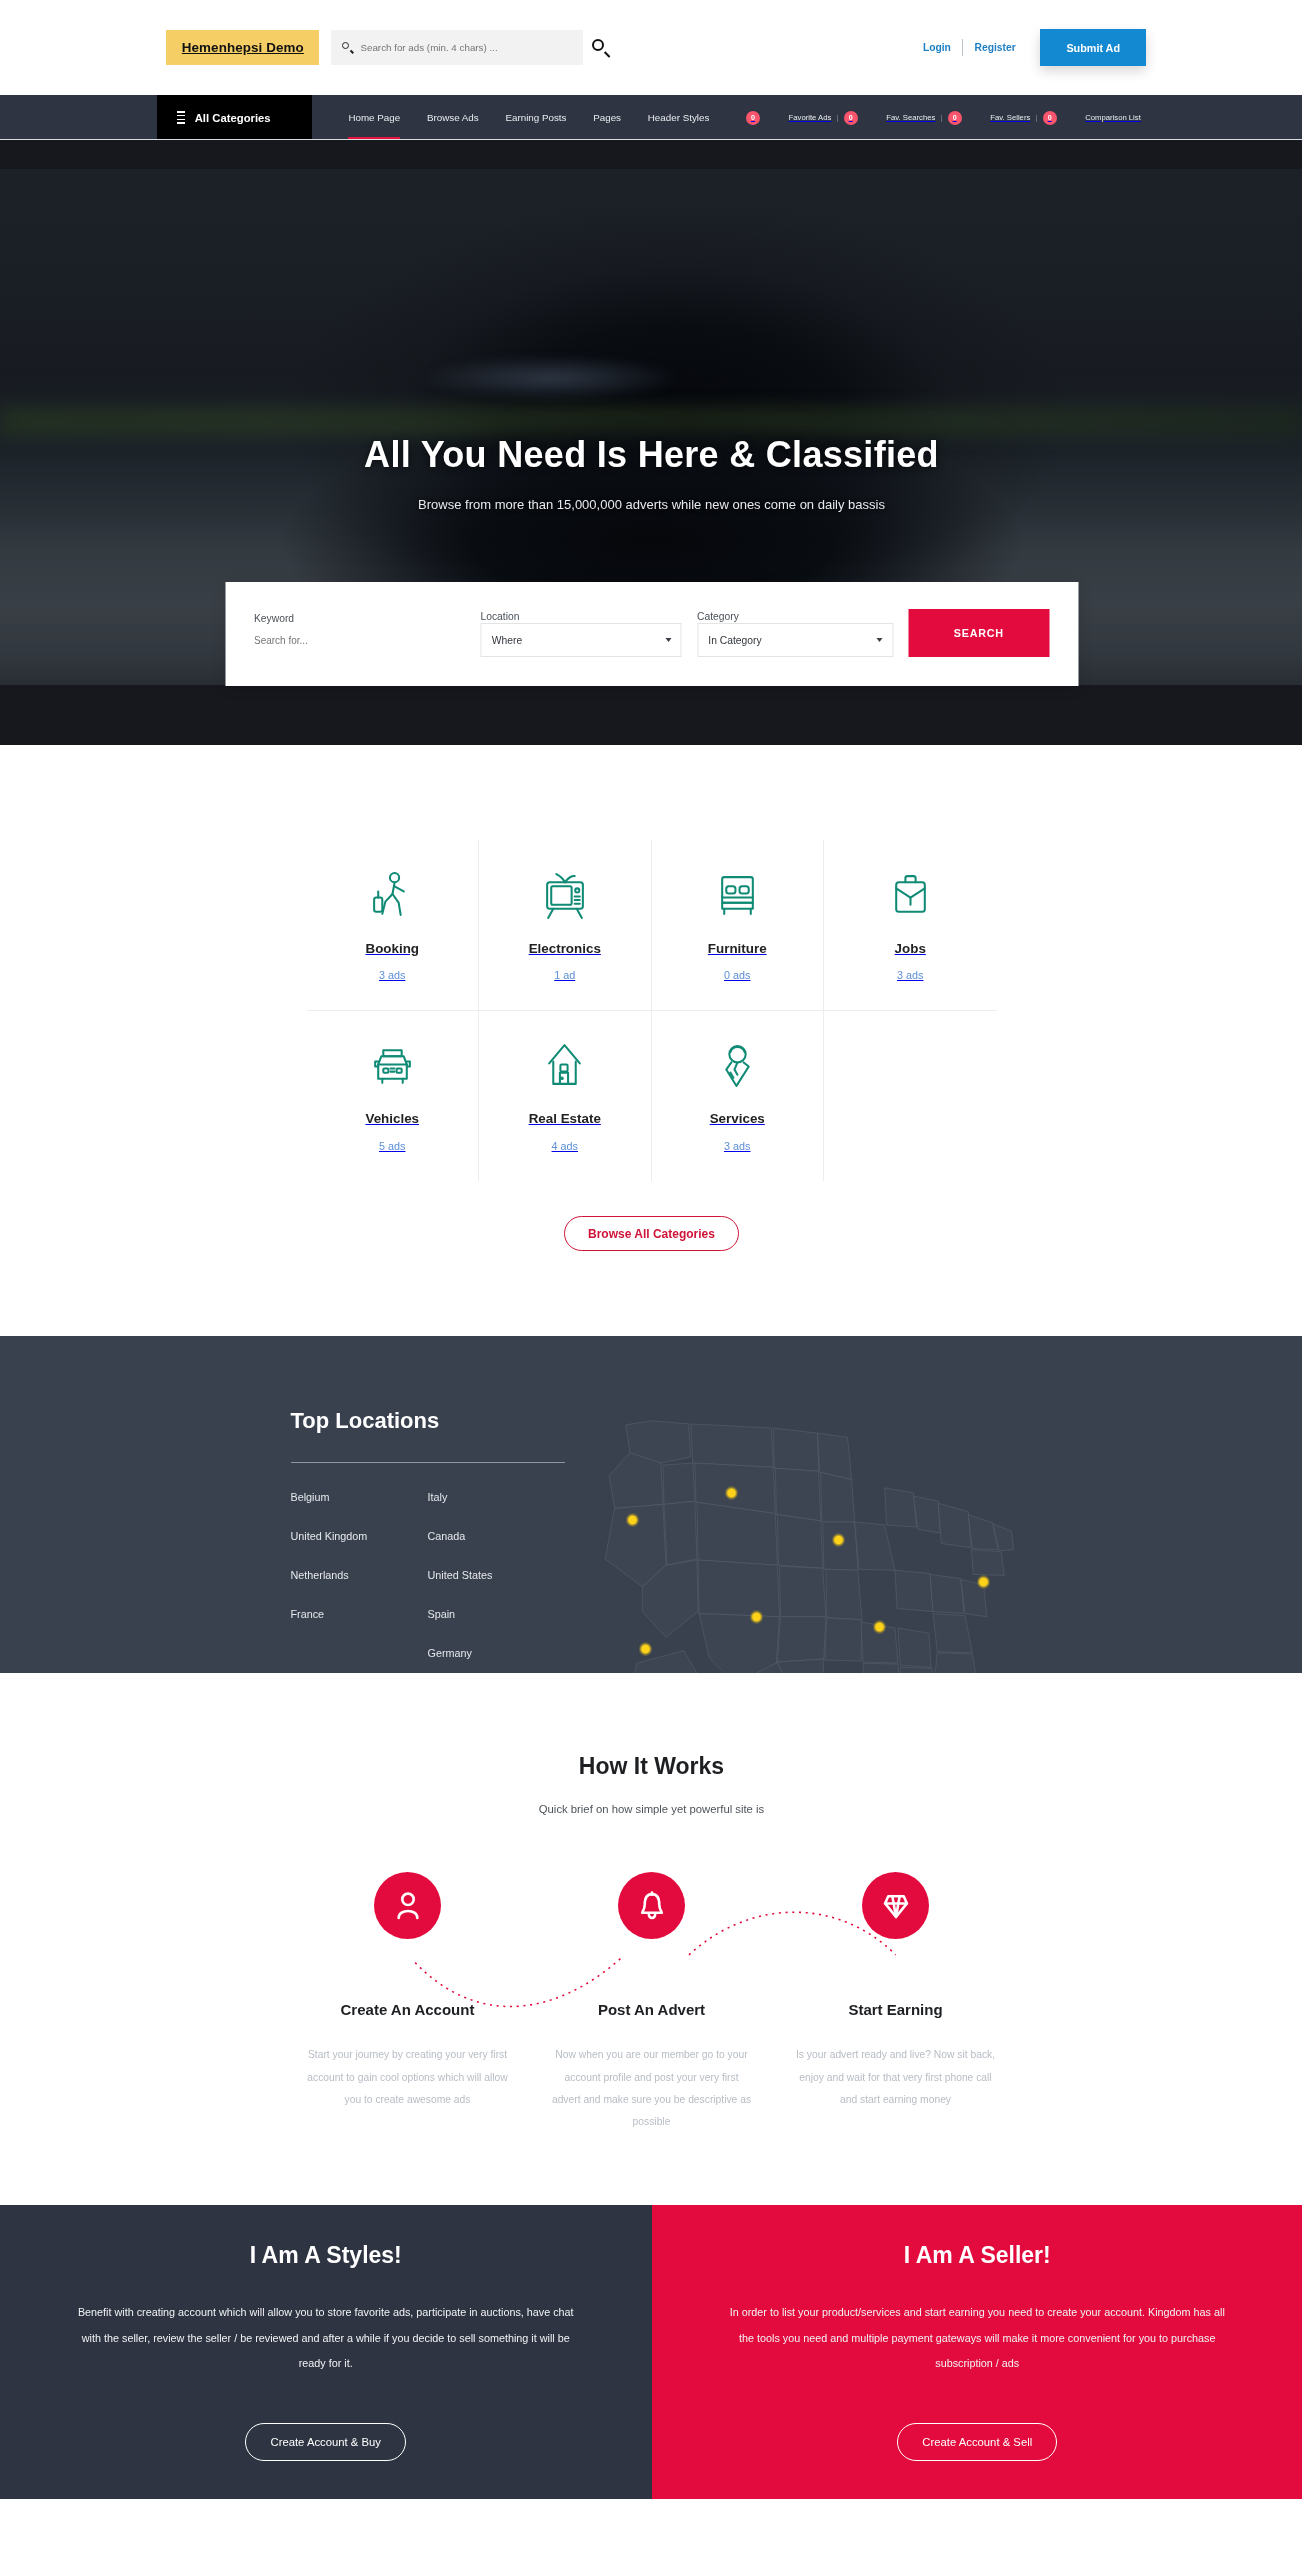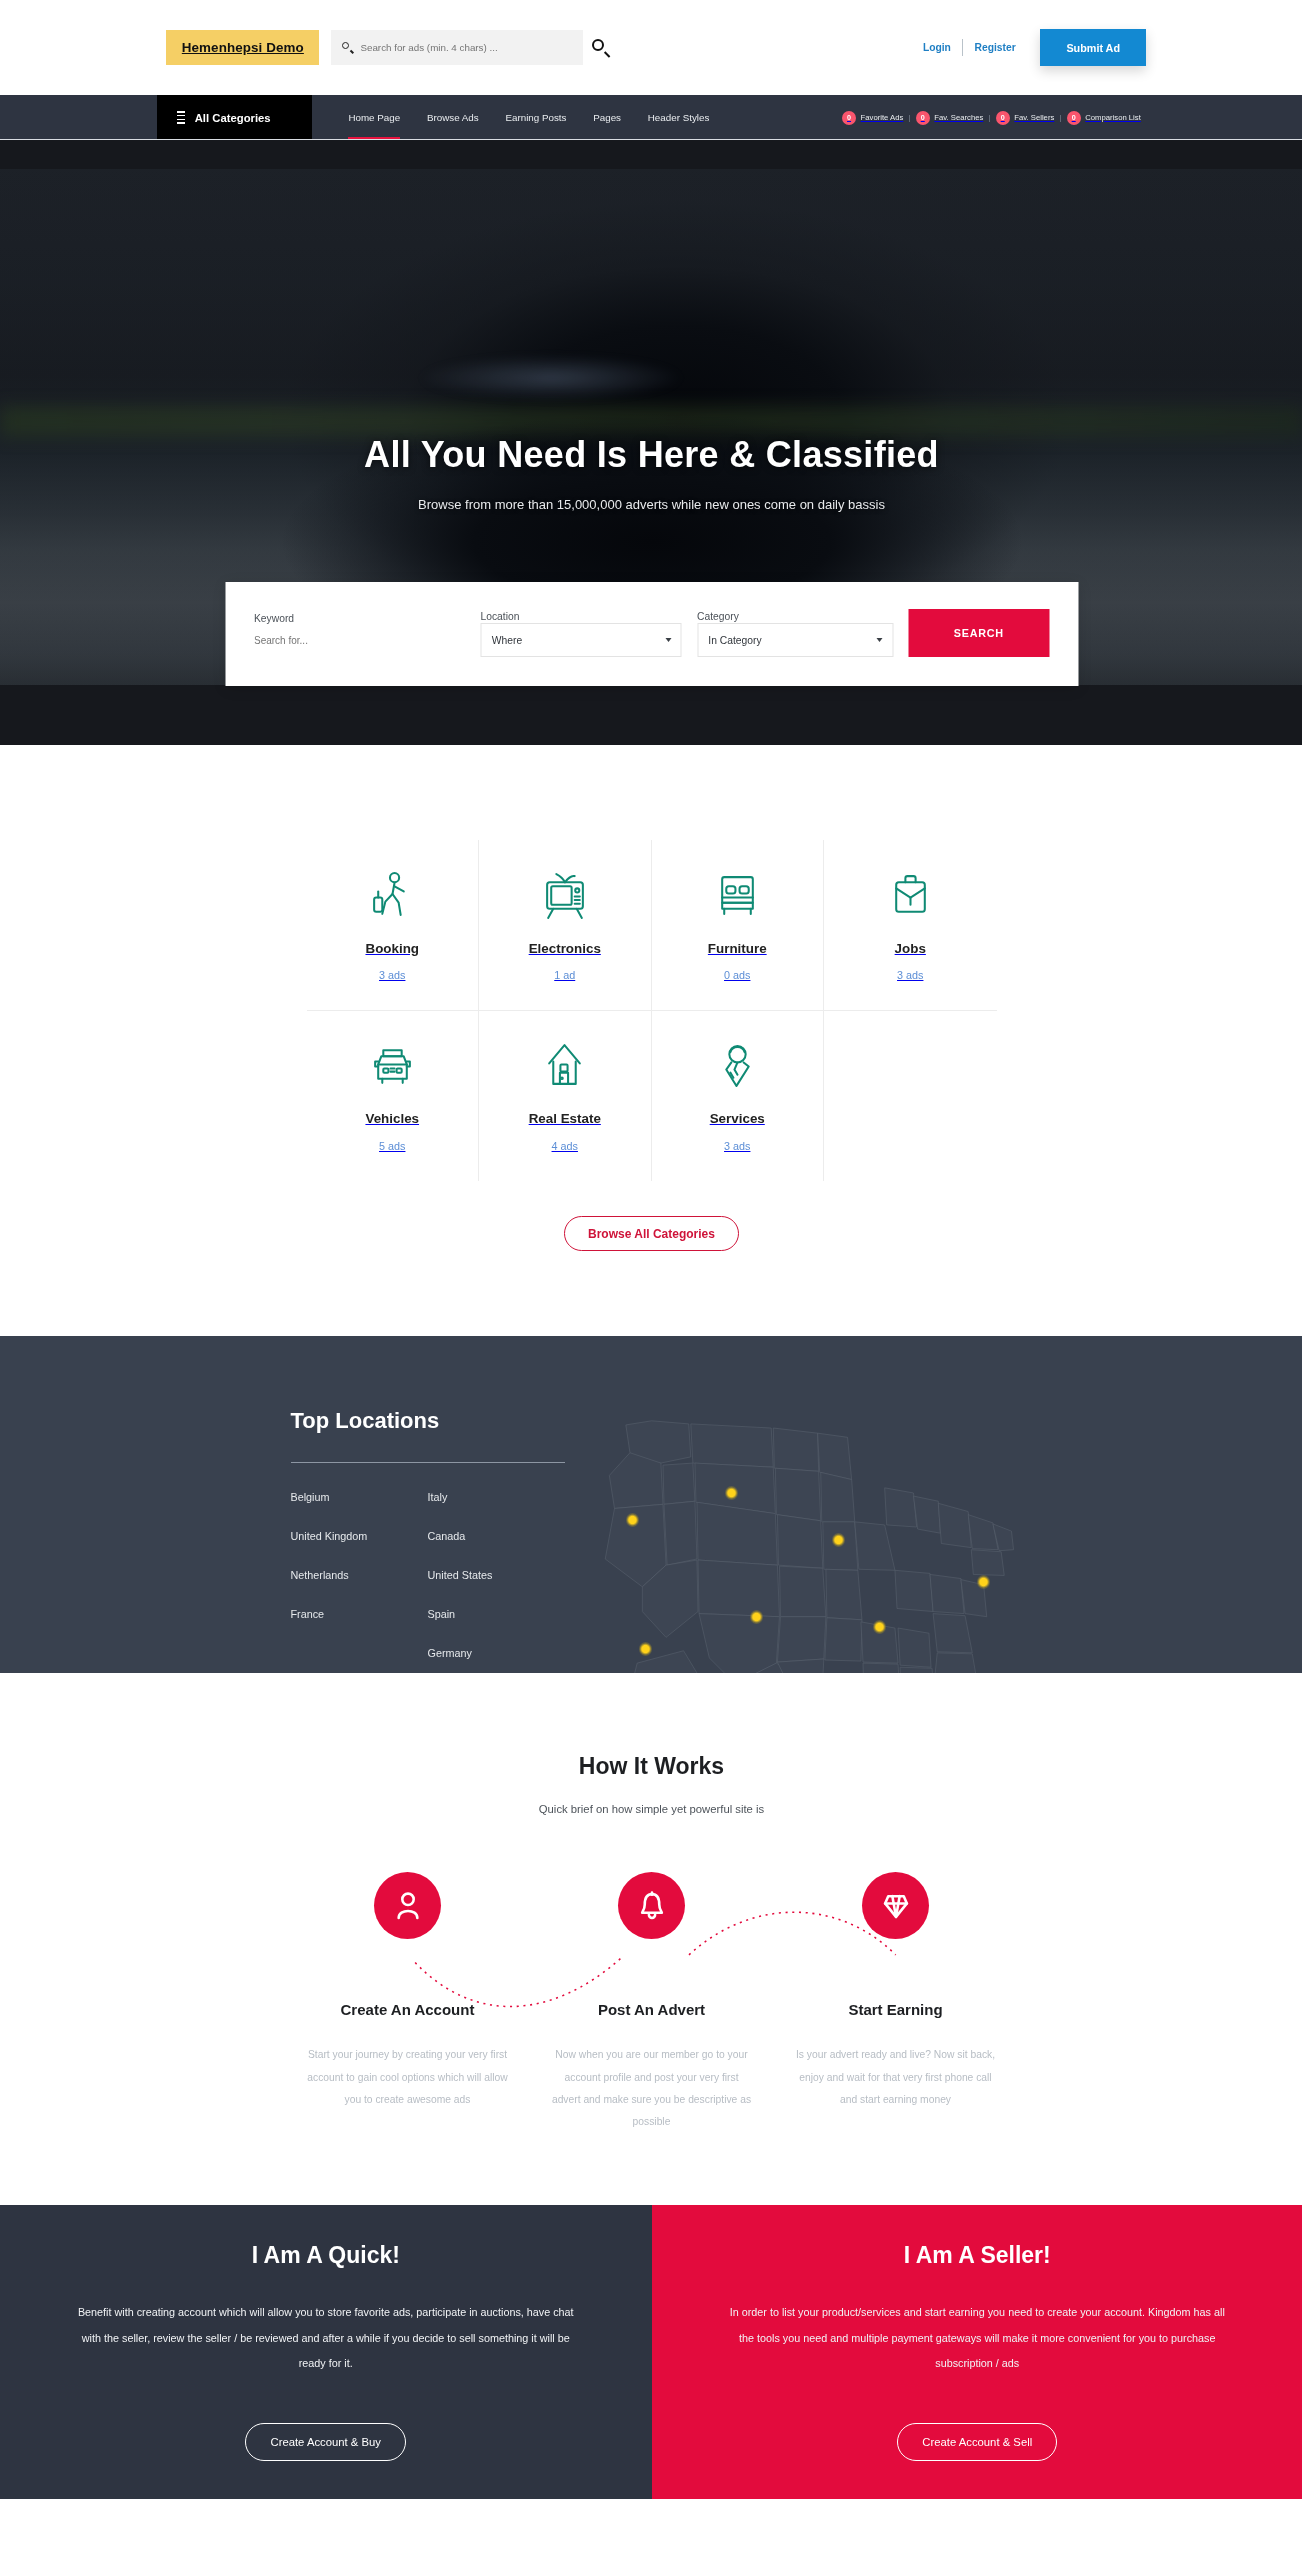--- a/index.html
+++ b/index.html
@@ -36,21 +36,21 @@
   .burger{display:flex;flex-direction:column;gap:2.1px;}
   .burger span{display:block;width:8.8px;height:1.5px;background:#fff;}
   .allcats-label{color:#fff;font-size:11.3px;font-weight:600;white-space:nowrap;}
   .mainnav{display:flex;align-items:center;padding-left:23px;gap:0;}
   .navlink{color:#e9ecef;font-size:9.8px;padding:0 13.4px;text-decoration:none;line-height:45px;position:relative;white-space:nowrap;}
   .navlink.active:after{content:"";position:absolute;left:13.4px;right:13.4px;bottom:0;height:3.1px;background:#e8123e;}
   .counters{margin-left:auto;display:flex;align-items:center;padding-right:5.2px;}
   .cnt{display:flex;align-items:center;gap:4.6px;}
   .bubble{width:14px;height:14px;border-radius:50%;background:#f9556d;color:#fff;font-size:7.2px;
           display:flex;align-items:center;justify-content:center;font-weight:700;}
-  .cnt-label{color:#e9ecef;font-size:7.7px;white-space:nowrap;}
+  .cnt-label{color:#e9ecef;font-size:7.7px;white-space:nowrap;margin-left:24px;}
   .cnt-sep{color:#7d8794;font-size:7.7px;padding:0 5.2px;}
 
   
   .hero{position:relative;height:605px;overflow:hidden;background:#111317;}
   .hero-band-top{position:absolute;top:0;left:0;right:0;height:29px;background:#16181d;z-index:3;}
   .hero-band-bot{position:absolute;bottom:0;left:0;right:0;height:60px;background:#16181d;z-index:3;}
   .hero-photo{position:absolute;top:29px;left:0;right:0;bottom:60px;
     background:
       radial-gradient(ellipse 392px 216px at 52% 48%, rgba(4,6,10,.96) 0%, rgba(8,11,16,.88) 42%, rgba(20,24,30,.55) 70%, rgba(30,36,44,.25) 100%),
       linear-gradient(180deg,#1c2026 0%,#191d23 22%,#15181d 40%,#1b2228 55%,#2b3238 66%,#3a4147 74%,#42484e 84%,#383e44 94%,#2c3136 100%);
@@ -484,21 +484,21 @@
             </svg>
         </div>
         <div class="hiw-name">Start Earning</div>
         <div class="hiw-desc">Is your advert ready and live? Now sit back, enjoy and wait for that very first phone call and start earning money</div>
       </div>
     </div>
   </div>
 
   <div class="bs-sec">
     <div class="bs-half bs-buyer">
-      <div class="bs-title">I Am A Quick!</div>
+      <div class="bs-title">I Am A Styles!</div>
       <div class="bs-text">Benefit with creating account which will allow you to store favorite ads, participate in auctions, have chat with the seller, review the seller / be reviewed and after a while if you decide to sell something it will be ready for it.</div>
       <button class="bs-btn">Create Account &amp; Buy</button>
     </div>
     <div class="bs-half bs-seller">
       <div class="bs-title">I Am A Seller!</div>
       <div class="bs-text">In order to list your product/services and start earning you need to create your account. Kingdom has all the tools you need and multiple payment gateways will make it more convenient for you to purchase subscription / ads</div>
       <button class="bs-btn">Create Account &amp; Sell</button>
     </div>
   </div>
 

